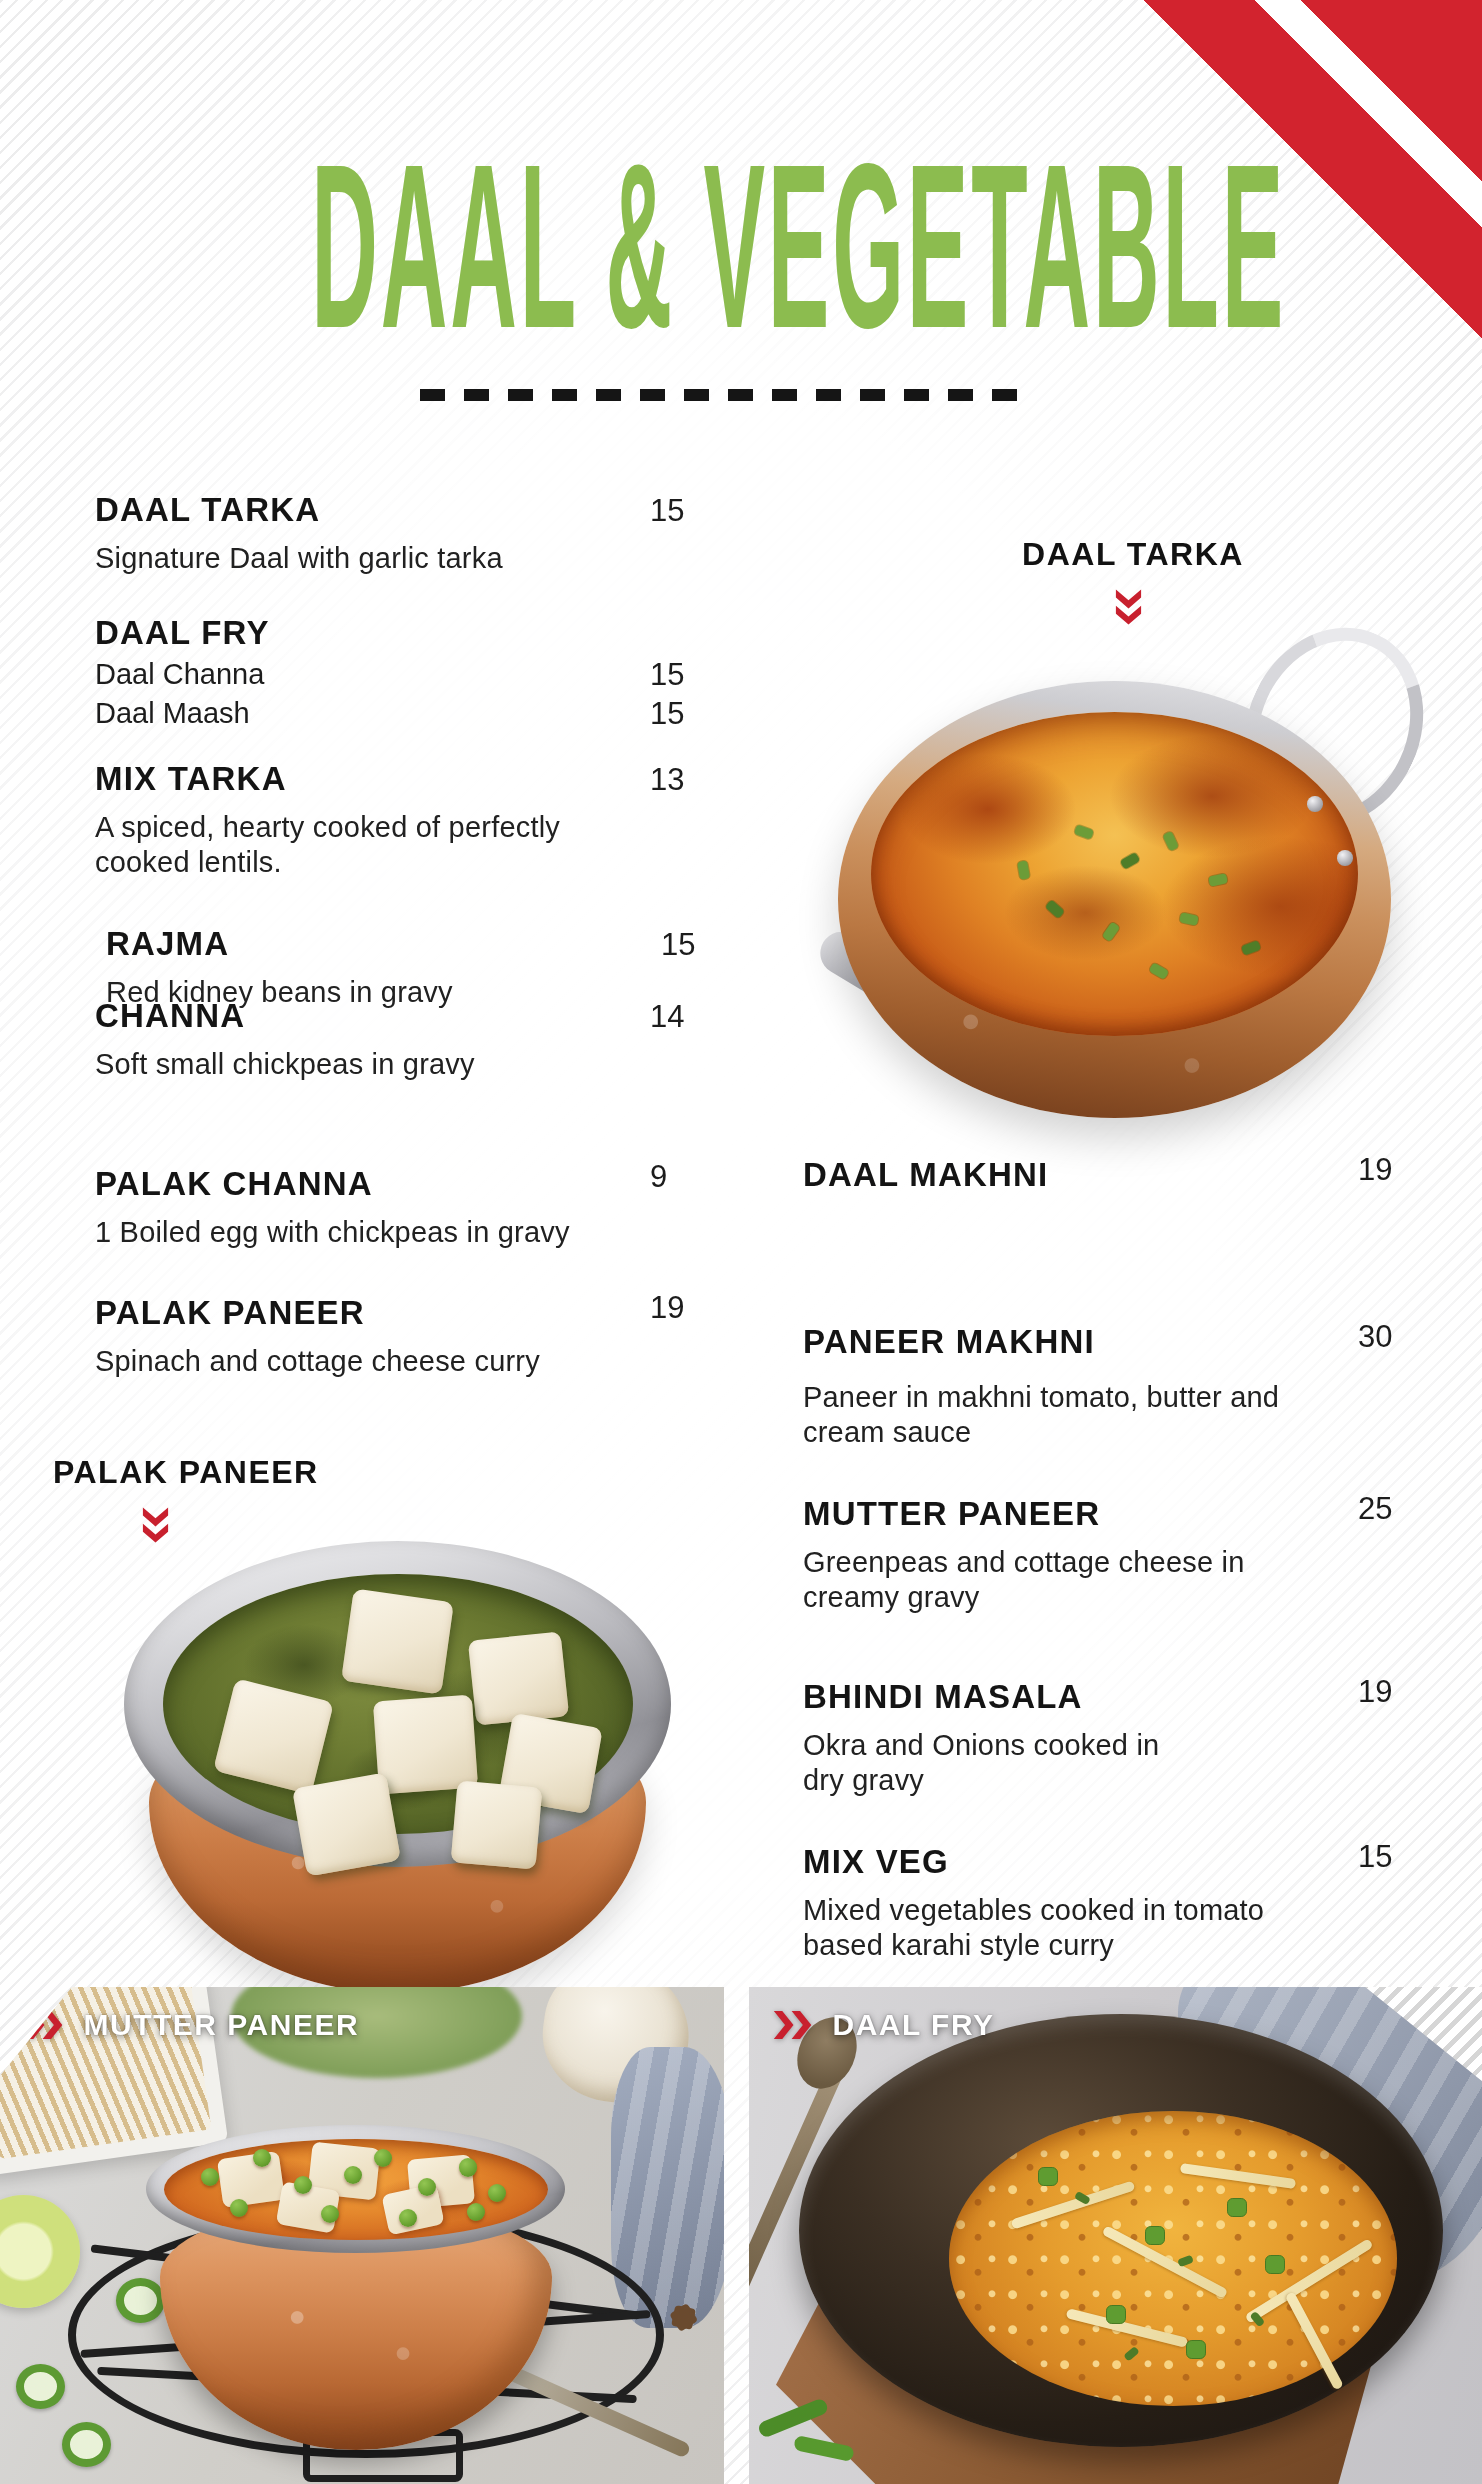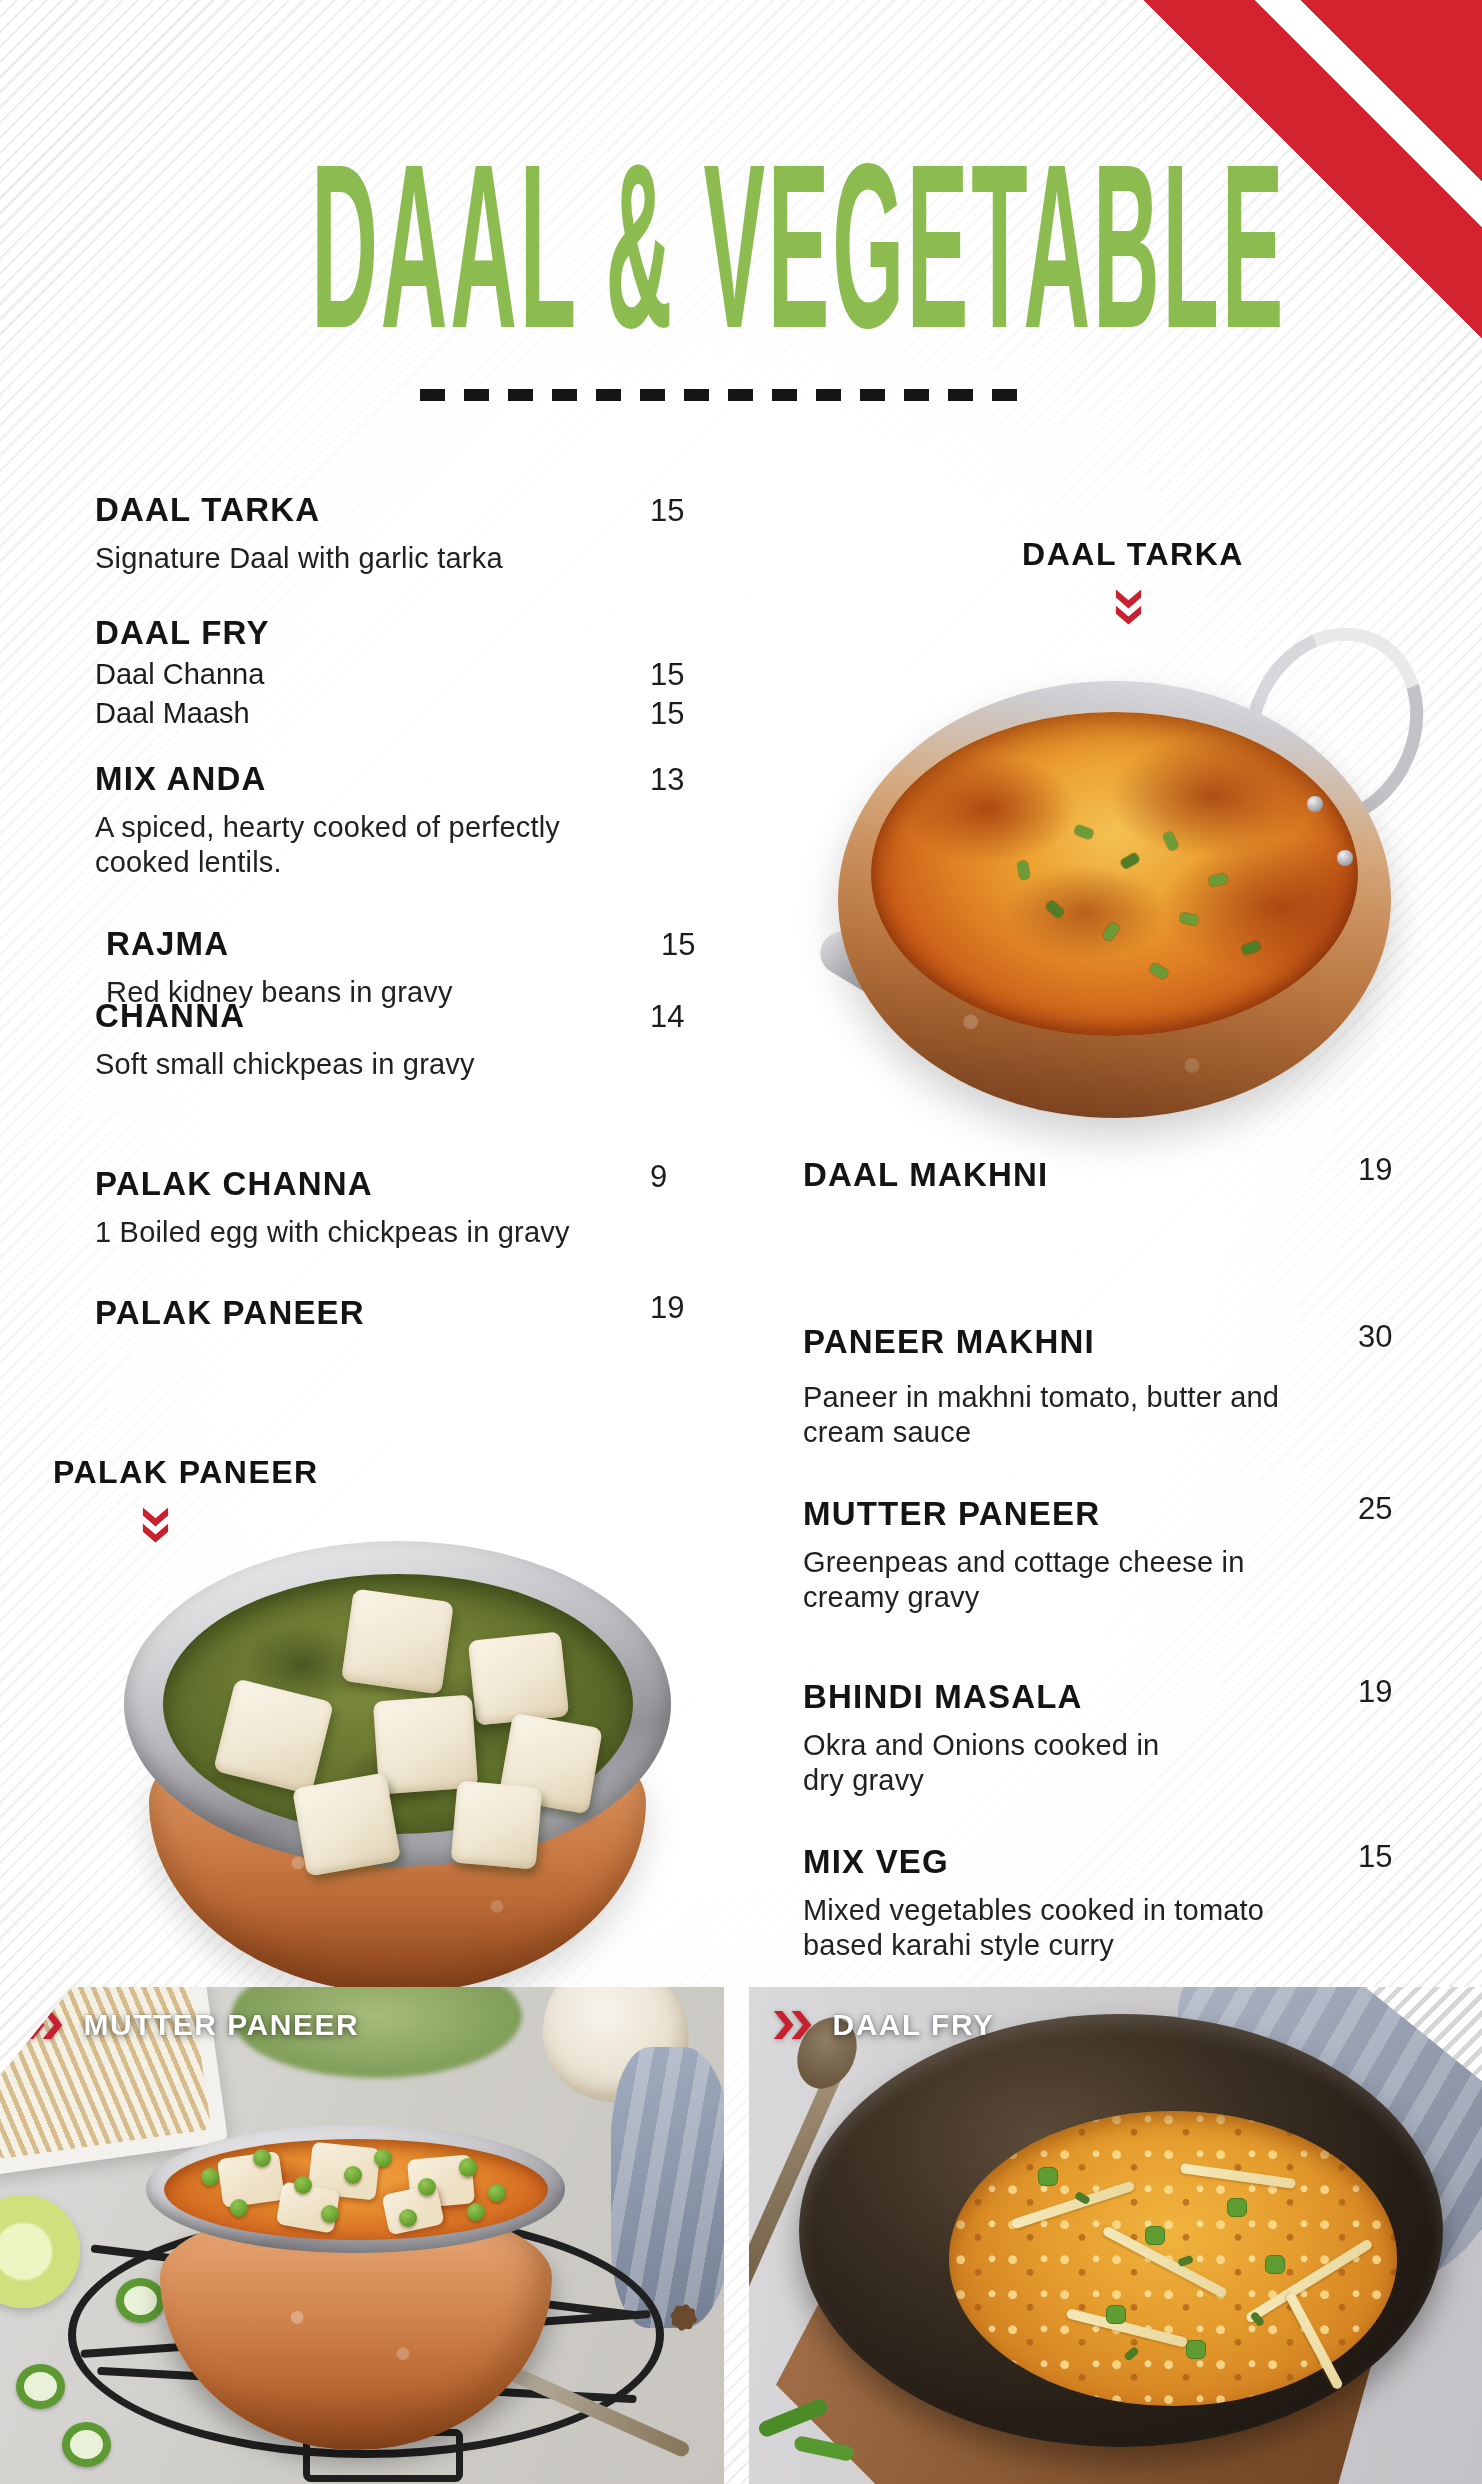--- a/index.html
+++ b/index.html
@@ -202,21 +202,21 @@
         <span>Daal Channa</span>
         <span class="pr">15</span>
       </div>
       <div class="vr">
         <span>Daal Maash</span>
         <span class="pr">15</span>
       </div>
     </div>
 
     <div class="mi" style="left:95px;top:759px">
-      <span class="nm">MIX ANDA</span>
+      <span class="nm">MIX TARKA</span>
       <span class="pr">13</span>
       <div class="ds">A spiced, hearty cooked of perfectly
 cooked lentils.</div>
     </div>
 
     <div class="mi" style="left:106px;top:924px">
       <span class="nm">RAJMA</span>
       <span class="pr">15</span>
       <div class="ds">Red kidney beans in gravy</div>
     </div>
@@ -229,20 +229,21 @@
 
     <div class="mi" style="left:95px;top:1164px">
       <span class="nm">PALAK CHANNA</span>
       <span class="pr" style="top:-5.8px">9</span>
       <div class="ds">1 Boiled egg with chickpeas in gravy</div>
     </div>
 
     <div class="mi" style="left:95px;top:1293px">
       <span class="nm">PALAK PANEER</span>
       <span class="pr" style="top:-3.9px">19</span>
+      <div class="ds">Spinach and cottage cheese curry</div>
     </div>
   </section>
 
   <section>
 
     <div class="mi" style="left:803px;top:1155px">
       <span class="nm">DAAL MAKHNI</span>
       <span class="pr" style="top:-3.9px">19</span>
     </div>
 

